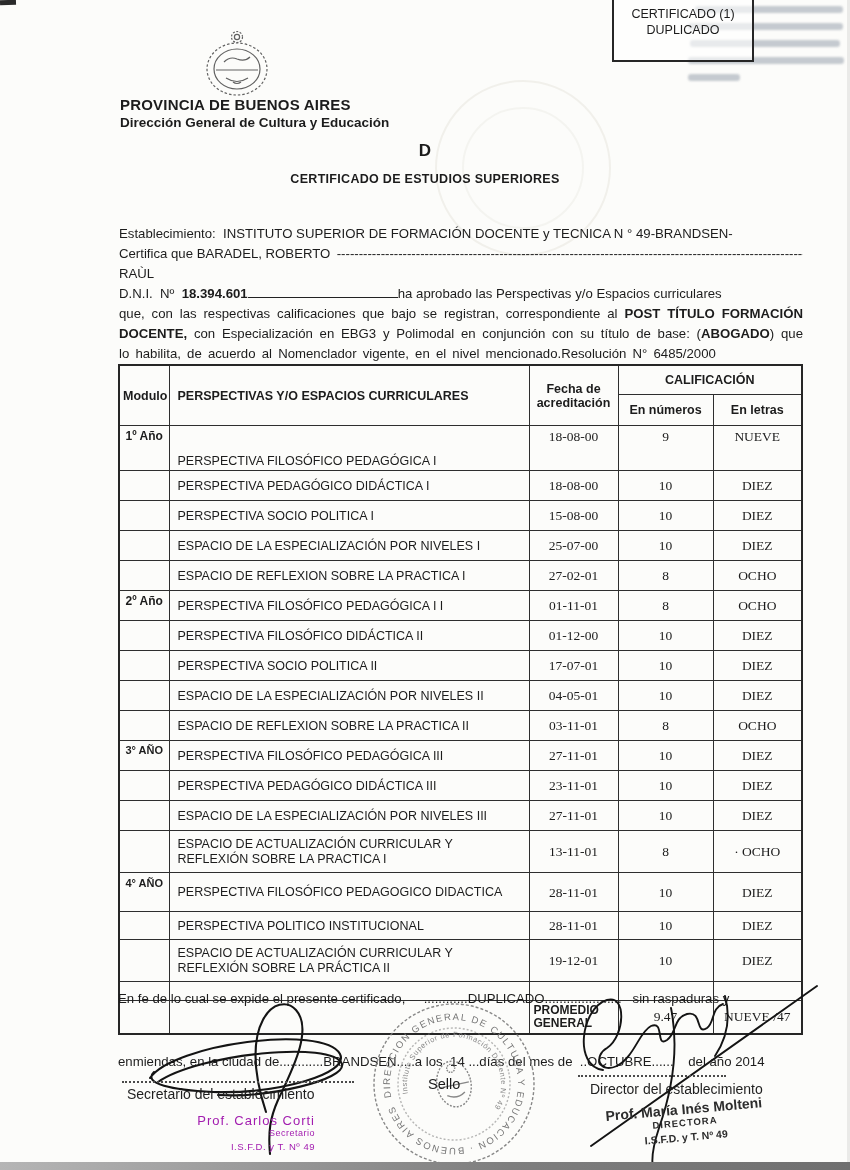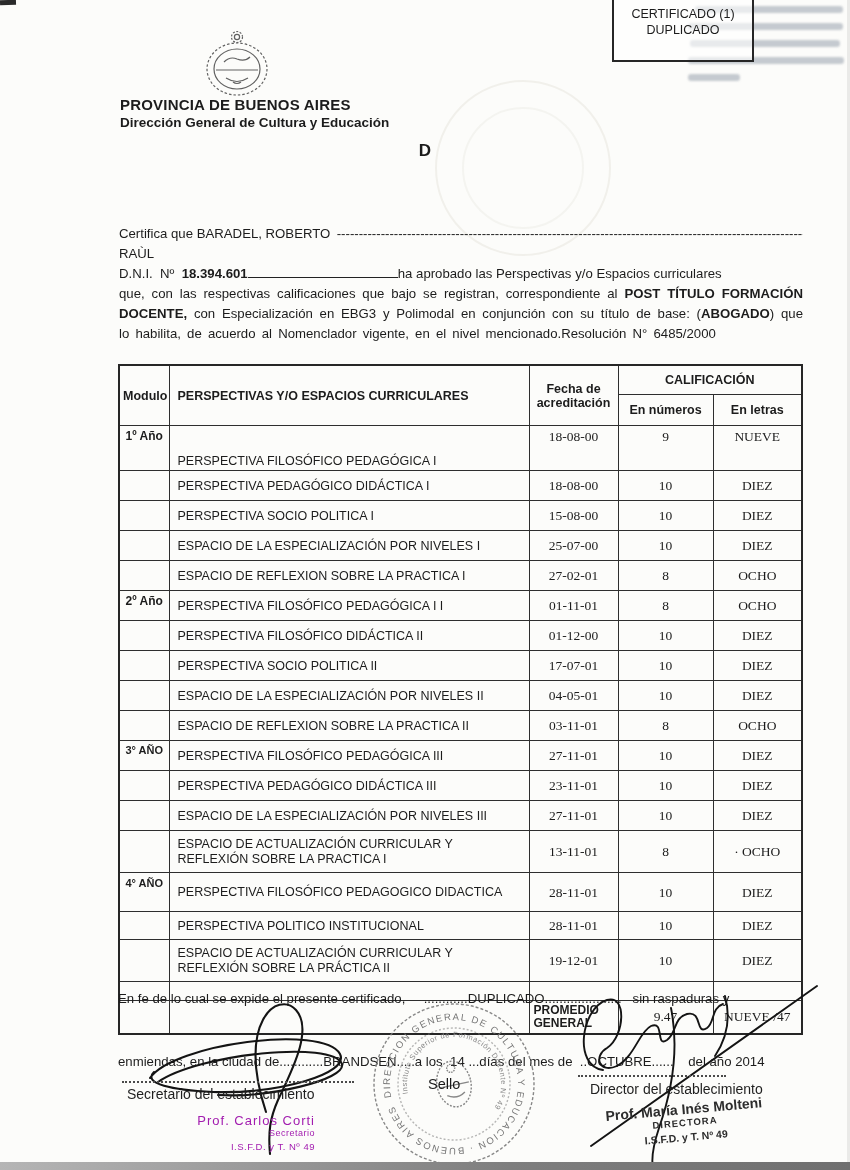--- a/index.html
+++ b/index.html
@@ -104,22 +104,24 @@
       <line x1="23" y1="44" x2="65" y2="44"></line>
       <path d="M31,36 q6,-6 13,-3 q8,3 13,-2"></path>
       <path d="M33,52 q11,7 22,0"></path>
       <path d="M40,56 q4,3 8,0"></path>
     </g>
   </svg>
 
   <div class="abs org-name">PROVINCIA DE BUENOS AIRES</div>
   <div class="abs org-dept">Dirección General de Cultura y Educación</div>
   <div class="abs doc-letter">D</div>
+  <div class="abs doc-title">CERTIFICADO DE ESTUDIOS SUPERIORES</div>
 
   <div class="abs intro">
+    <div class="iline">Establecimiento:  INSTITUTO SUPERIOR DE FORMACIÓN DOCENTE y TECNICA N ° 49-BRANDSEN-</div>
     <div style="display:flex;">
       <span>Certifica que BARADEL, ROBERTO RAÙL</span>
         <span class="dash-fill">--------------------------------------------------------------------------------------------------------------------------</span>
     </div>
     <div>
       <span class="iline">D.N.I.  Nº  </span><span class="dni-num">18.394.601</span><span class="dni-line"></span><span>ha aprobado las Perspectivas y/o Espacios curriculares</span>
     </div>
     <div class="intro-body"><span>que, con las respectivas calificaciones que bajo se registran, correspondiente al </span><span class="b">POST TÍTULO FORMACIÓN DOCENTE,</span><span> con Especialización en EBG3 y Polimodal en conjunción con su título de base: (</span><span class="b">ABOGADO</span><span>) que lo habilita, de acuerdo al Nomenclador vigente, en el nivel mencionado.Resolución N° 6485/2000</span></div>
   </div>
 

